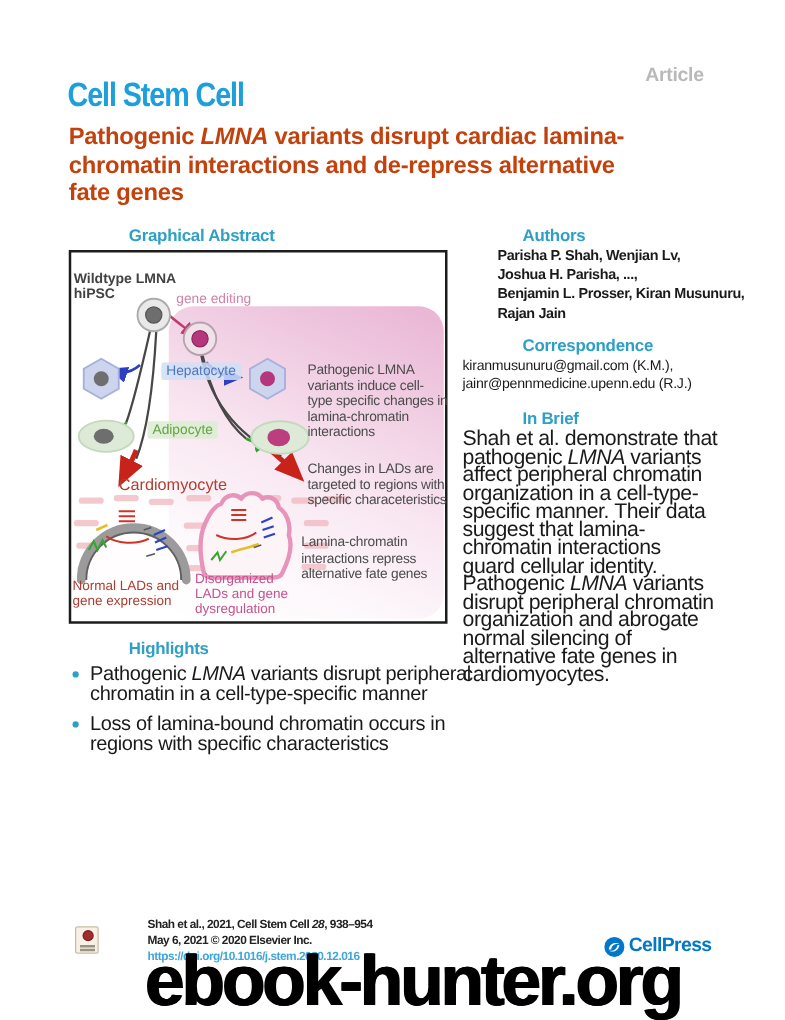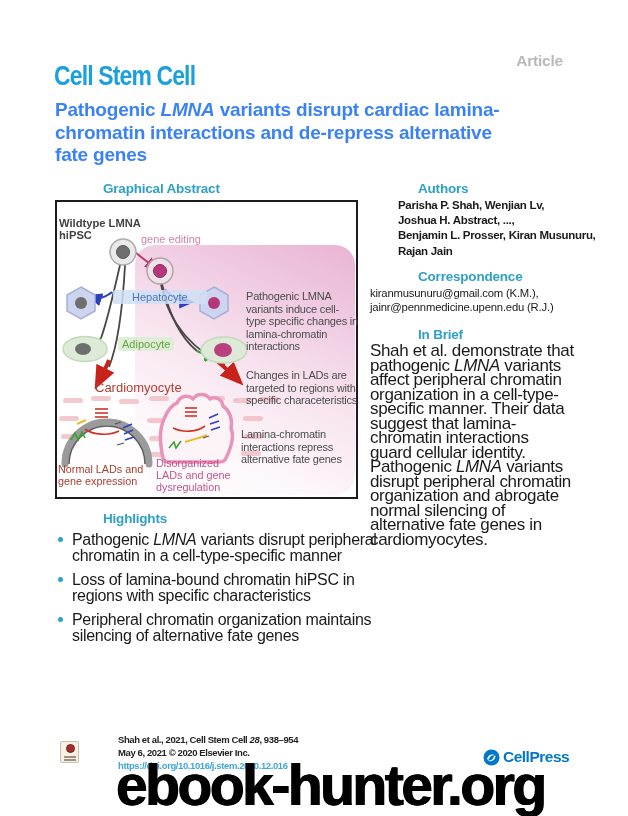--- a/index.html
+++ b/index.html
@@ -4,38 +4,38 @@
 <style>
   * { margin:0; padding:0; box-sizing:border-box; }
   html,body { background:#fff; }
   body { width:628px; height:816px; overflow:hidden; font-family:"Liberation Sans", sans-serif; }
   .page { position:relative; width:628px; height:816px; background:#fff; overflow:hidden; }
 
   .logo { position:absolute; left:54px; top:61px; font-size:27px; font-weight:bold; letter-spacing:-1px;
           color:#1BA0DC; transform:scaleX(.85); transform-origin:left top; white-space:nowrap; }
   .article-type { position:absolute; right:65px; top:52px; font-size:15.5px; font-weight:bold; color:#b9b9b9; letter-spacing:-0.2px; }
 
-  .title { position:absolute; left:55px; top:99px; font-size:19px; font-weight:bold; color:#3b82f6;
+  .title { position:absolute; left:55px; top:99px; font-size:19px; font-weight:bold; color:#c2410c;
            line-height:22.5px; letter-spacing:-0.2px; }
   .title .t-line { white-space:nowrap; }
   .gene { font-style:italic; }
 
   .teal-h { position:absolute; font-size:13.5px; font-weight:bold; color:#2FA0C5; letter-spacing:-0.2px;margin-left:48px; }
 
   
   .figure { position:absolute; left:55px; top:200px; width:303px; height:299px; border:2px solid #1c1c1c; background:#fff; }
   .pink-panel { position:absolute; left:78px; top:43px; width:220px; height:250px; border-radius:20px;
                 background:linear-gradient(205deg,#e9b4d3 0%, #f0cce2 25%, #f8e5f0 50%, #fdf8fb 78%, #ffffff 100%); }
   .fig-svg { position:absolute; left:0; top:0; width:299px; height:295px; }
 
   .fig-label, .fig-note { position:absolute; text-align:left; }
   .lbl-wildtype { left:2px; top:16px; width:110px; font-size:11.2px; font-weight:bold; color:#424242; line-height:11.5px; }
   .lbl-gene-editing { left:84px; top:31px; font-size:11px; color:#d183ab; white-space:nowrap; }
   .lbl-pathogenic { left:96px; top:47px; width:145px; font-size:11.2px; font-weight:bold; color:#C2267A; line-height:11.5px; white-space:nowrap; }
-  .lbl-hepatocyte { left:56px; top:88px; font-size:11px; color:#4a78bf; background:rgba(208,223,244,.85); padding:1px 19px; border-radius:2px; white-space:nowrap; }
+  .lbl-hepatocyte { left:72px; top:88px; font-size:11px; color:#4a78bf; background:rgba(208,223,244,.85); padding:1px 4px; border-radius:2px; white-space:nowrap; }
   .lbl-adipocyte { left:61px; top:135px; font-size:11px; color:#64a443; background:rgba(219,236,209,.85); padding:1px 4px; border-radius:2px; white-space:nowrap; }
   .lbl-cardiomyocyte { left:38px; top:178px; width:116px; font-size:13px; color:#b33d30; white-space:nowrap; }
   .lbl-normal { left:1px; top:261px; width:98px; font-size:10.8px; color:#ad3c30; line-height:12px; }
   .lbl-disorganized { left:99px; top:255px; width:88px; font-size:10.8px; color:#c4538f; line-height:12px; }
   .fig-note { color:#4c4c4c; font-size:11px; line-height:12.6px; letter-spacing:-0.2px; }
   .note-1 { left:189px; top:88px;  width:112px; }
   .note-2 { left:189px; top:167px; width:112px; }
   .note-3 { left:184px; top:226px; width:120px; }
 
   
@@ -228,21 +228,21 @@
     <div class="fig-label lbl-normal">Normal LADs and gene expression</div>
     <div class="fig-label lbl-disorganized">Disorganized LADs and gene dysregulation</div>
     <div class="fig-note note-1">Pathogenic LMNA variants induce cell-type specific changes in lamina-chromatin interactions</div>
     <div class="fig-note note-2">Changes in LADs are targeted to regions with specific characeteristics</div>
     <div class="fig-note note-3">Lamina-chromatin interactions repress alternative fate genes</div>
   </div>
 
   <div class="teal-h authors-h">Authors</div>
   <div class="author-lines">
     <div>Parisha P. Shah, Wenjian Lv,</div>
-    <div>Joshua H. Abstract, ...,</div>
+    <div>Joshua H. Parisha, ...,</div>
     <div>Benjamin L. Prosser, Kiran Musunuru,</div>
     <div>Rajan Jain</div>
   </div>
 
   <div class="teal-h corr-h">Correspondence</div>
   <div class="corr-lines">
     <div>kiranmusunuru@gmail.com (K.M.),</div>
     <div>jainr@pennmedicine.upenn.edu (R.J.)</div>
   </div>
 
@@ -250,25 +250,21 @@
   <div class="inbrief-text"><span>Shah et al. demonstrate that pathogenic </span><span class="gene">LMNA</span><span> variants affect peripheral chromatin organization in a cell-type-specific manner. Their data suggest that lamina-chromatin interactions guard cellular identity. Pathogenic </span><span class="gene">LMNA</span><span> variants disrupt peripheral chromatin organization and abrogate normal silencing of alternative fate genes in cardiomyocytes.</span></div>
 
   <div class="teal-h highlights-h">Highlights</div>
   <div class="highlights">
     <div class="hl-item">
       <span class="hl-dot"></span>
       <span class="hl-text"><span>Pathogenic </span><span class="gene">LMNA</span><span> variants disrupt peripheral chromatin in a cell-type-specific manner</span></span>
     </div>
     <div class="hl-item">
       <span class="hl-dot"></span>
-      <span class="hl-text">Loss of lamina-bound chromatin hiPSC in regions with specific characteristics</span>
-    </div>
-    <div class="hl-item">
-      <span class="hl-dot"></span>
-      <span class="hl-text">Peripheral chromatin organization maintains silencing of alternative fate genes</span>
+      <span class="hl-text">Loss of lamina-bound chromatin occurs in regions with specific characteristics</span>
     </div>
   </div>
 
   <div class="upd-badge">
     <div class="upd-circle"></div>
     <div class="upd-line u1"></div>
     <div class="upd-line u2"></div>
   </div>
 
   <div class="citation">

